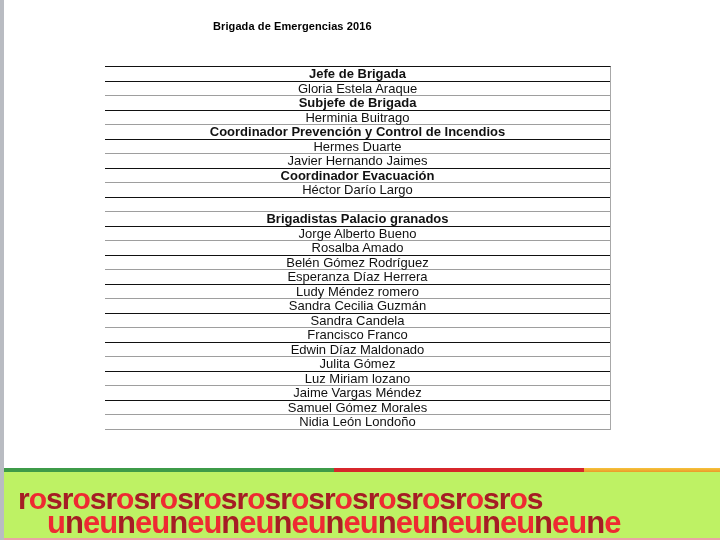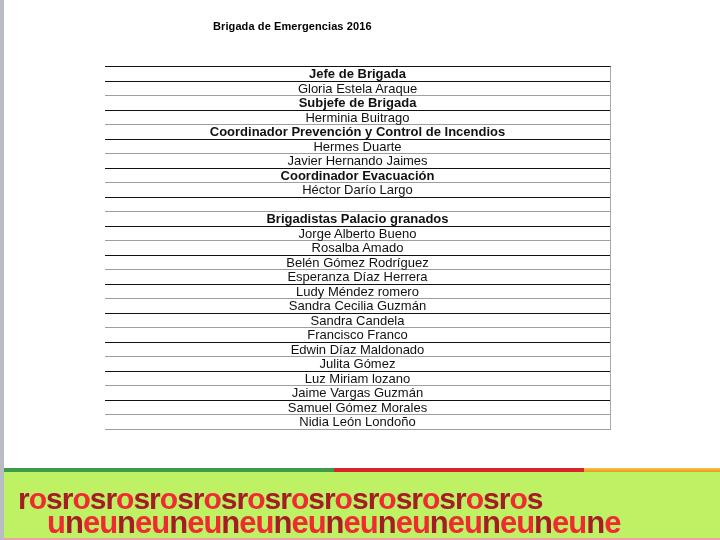--- a/index.html
+++ b/index.html
@@ -80,21 +80,21 @@
     <div class="row">Rosalba Amado</div>
     <div class="row">Belén Gómez Rodríguez</div>
     <div class="row">Esperanza Díaz Herrera</div>
     <div class="row">Ludy Méndez romero</div>
     <div class="row">Sandra Cecilia Guzmán</div>
     <div class="row">Sandra Candela</div>
     <div class="row">Francisco Franco</div>
     <div class="row">Edwin Díaz Maldonado</div>
     <div class="row">Julita Gómez</div>
     <div class="row">Luz Miriam lozano</div>
-    <div class="row">Jaime Vargas Guzmán</div>
+    <div class="row">Jaime Vargas Méndez</div>
     <div class="row">Samuel Gómez Morales</div>
     <div class="row last">Nidia León Londoño</div>
   </div>
 
 <div class="footer">
   <div class="stripe green"></div>
   <div class="stripe red"></div>
   <div class="stripe yellow"></div>
   <div class="band">
     <div class="pattern-line top"><span>r</span><span class="light">o</span><span>s</span><span>r</span><span class="light">o</span><span>s</span><span>r</span><span class="light">o</span><span>s</span><span>r</span><span class="light">o</span><span>s</span><span>r</span><span class="light">o</span><span>s</span><span>r</span><span class="light">o</span><span>s</span><span>r</span><span class="light">o</span><span>s</span><span>r</span><span class="light">o</span><span>s</span><span>r</span><span class="light">o</span><span>s</span><span>r</span><span class="light">o</span><span>s</span><span>r</span><span class="light">o</span><span>s</span><span>r</span><span class="light">o</span><span>s</span></div>

